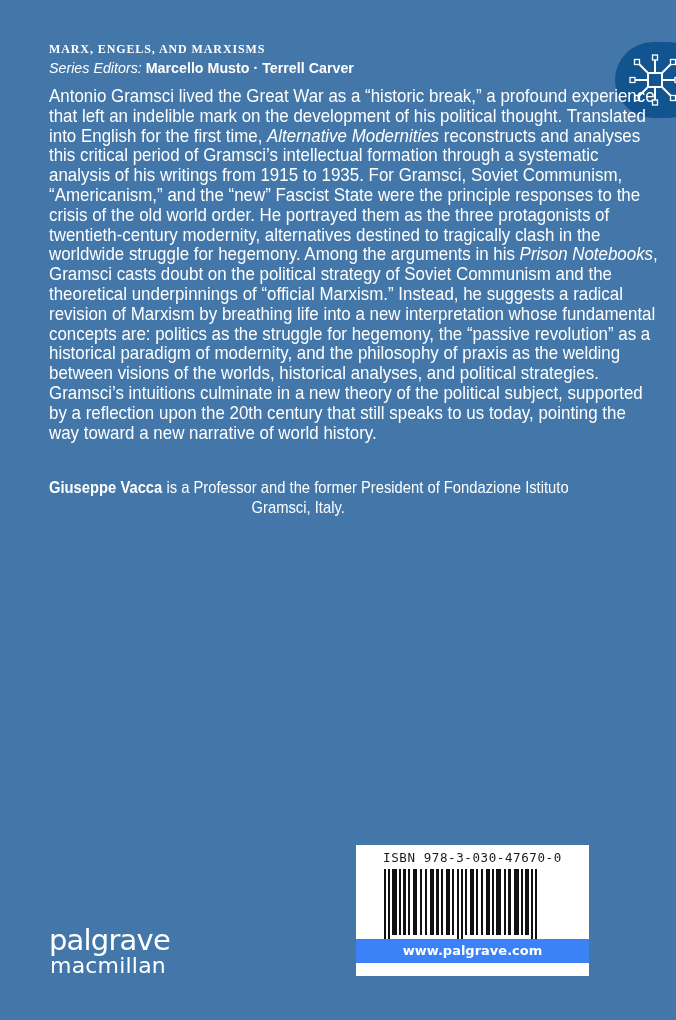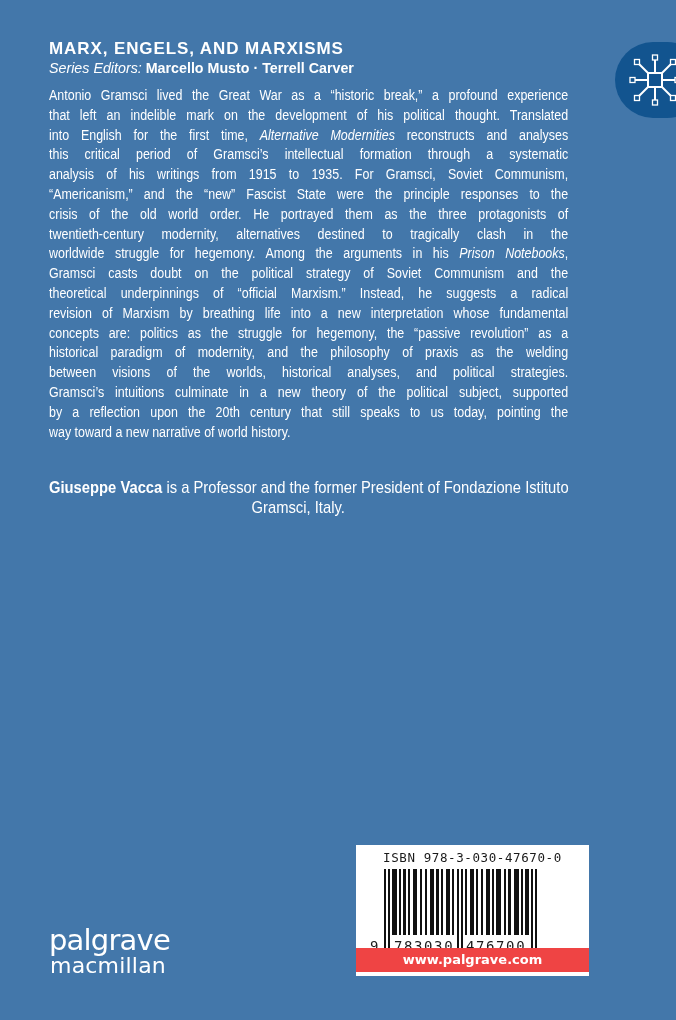--- a/index.html
+++ b/index.html
@@ -7,23 +7,23 @@
     body {
       background: #4377aa;
       color: #ffffff;
       font-family: "Liberation Sans", sans-serif;
       position: relative;
     }
     .series {
       position: absolute; left: 49px; top: 40px;
     }
     .series-title {
-      font-family: Liberation Sans, sans-serif;
+      font-family: Liberation Serif, serif;
       font-weight: bold;
-      font-size: 17px;
+      font-size: 12px;
       letter-spacing: 0.9px;
       line-height: 18px;
       white-space: nowrap;
     }
     .series-editors {
       font-size: 15.5px;
       line-height: 19px;
       white-space: nowrap;
       transform: scaleX(0.92);
       transform-origin: left center;
@@ -35,21 +35,21 @@
       position: absolute; left: 615px; top: 42px;
       width: 90px; height: 76px;
       background: #12548f;
       border-radius: 38px;
     }
     .logo-tab svg { position: absolute; left: 12px; top: 10px; }
 
     .blurb {
       position: absolute; left: 49px; top: 86px;
       width: 519px;
-      font-size: 14px;
+      font-size: 19px;
       line-height: 19.8px;
     }
     .blurb .ln {
       display: block;
       white-space: nowrap;
       text-align: justify;
       text-align-last: justify;
       transform: scaleX(0.89);
       transform-origin: left center;
       width: 112.4%;
@@ -92,22 +92,22 @@
     .isbn-text {
       position: absolute; left: 0; top: 5px; width: 100%;
       text-align: center;
       color: #1a1a1a;
       font-family: "DejaVu Sans Mono", monospace;
       font-size: 12.5px;
       letter-spacing: 0.6px;
     }
     .barcode-svg { position: absolute; left: 14px; top: 24px; }
     .url-band {
-      position: absolute; left: 0; bottom: 4px; width: 100%; height: 24px;
-      background: #ef4444;
+      position: absolute; left: 0; bottom: 13px; width: 100%; height: 24px;
+      background: #3b82f6;
       color: #ffffff;
       text-align: center;
       font-family: "DejaVu Sans", sans-serif;
       font-weight: bold;
       font-size: 13px;
       line-height: 24px;
     }
   </style>
 </head>
 <body>

